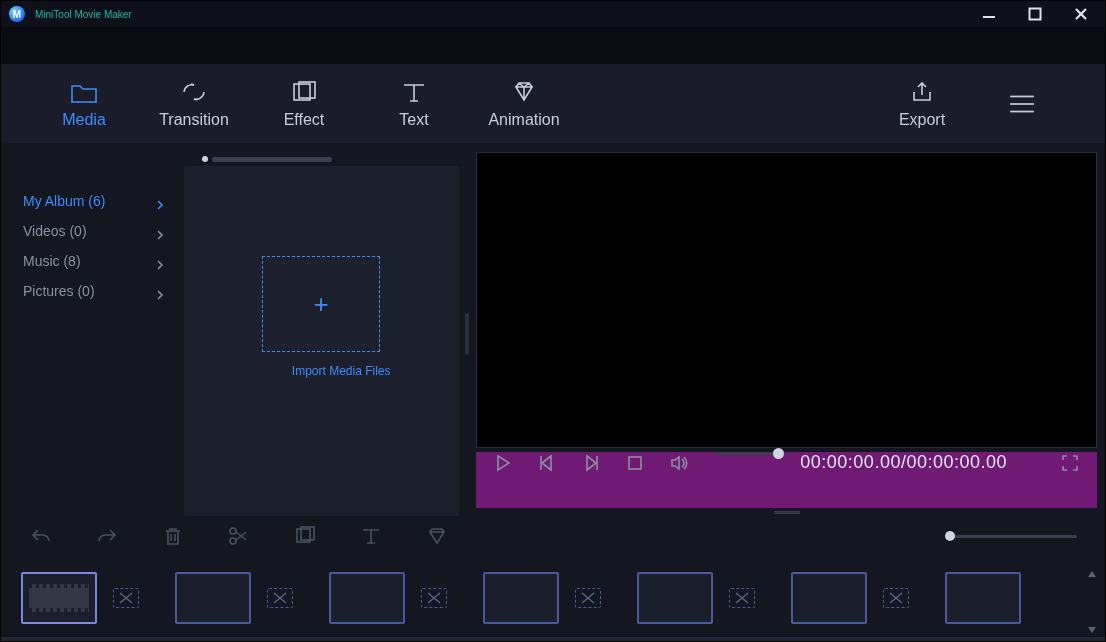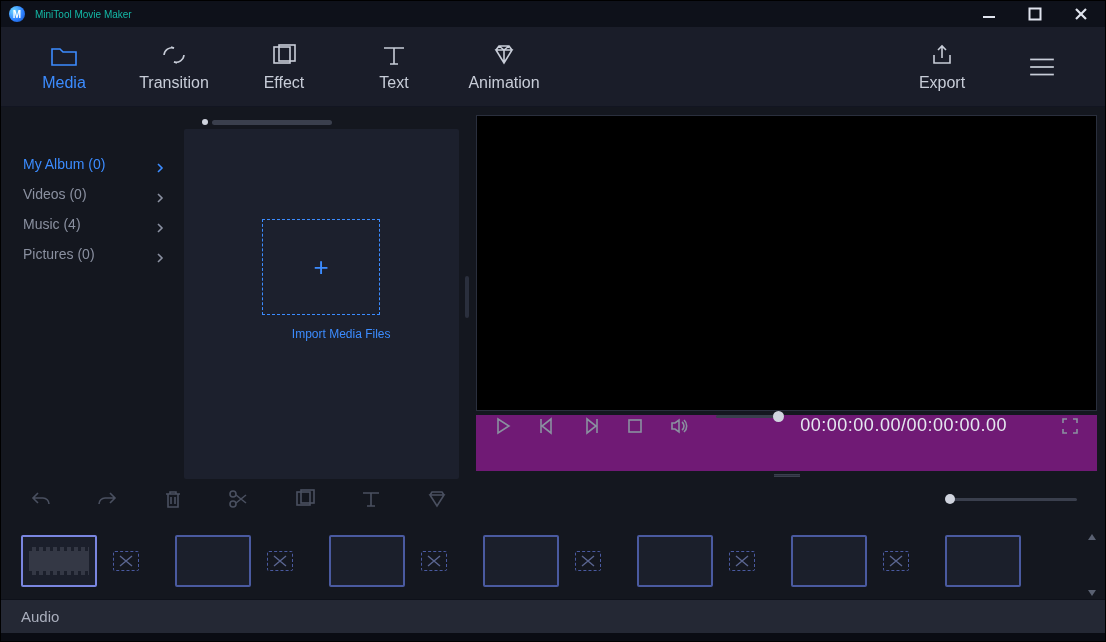--- a/index.html
+++ b/index.html
@@ -46,22 +46,23 @@
   .title-label{font-size:10px;color:#14b8a6;}
   .win-controls{margin-left:auto;display:flex;gap:30px;align-items:center;padding-right:8px;}
   .win-btn{width:16px;height:16px;display:flex;align-items:center;justify-content:center;color:#e0e4ee;}
   .win-btn svg{width:14px;height:14px;}
 
   
   .ribbon{
     height:80px;
     background:var(--ribbon);
     display:flex;align-items:center;
-    padding:0 8px;
+    padding:0 28px;
     border-bottom:1px solid #121521;
+    margin-top:37px;
   }
   .tab{
     display:flex;flex-direction:column;align-items:center;justify-content:center;
     gap:6px;
     color:var(--text);
     min-width:110px;
     padding:6px 10px;
     cursor:pointer;
   }
   .tab.active{color:var(--accent2);}
@@ -318,33 +319,33 @@
           <line x1="2" y1="18" x2="24" y2="18"></line>
         </svg>
     </span>
   </div>
 </div>
 
 <div class="middle">
 
   <div class="sidebar">
     <div class="side-item active">
-      <span>My Album (0)</span>
+      <span>My Album (6)</span>
       <span class="chev"><svg viewBox="0 0 8 10">
             <path d="M2 1 l4 4 l-4 4"></path>
           </svg></span>
     </div>
     <div class="side-item">
       <span>Videos (0)</span>
       <span class="chev"><svg viewBox="0 0 8 10">
             <path d="M2 1 l4 4 l-4 4"></path>
           </svg></span>
     </div>
     <div class="side-item">
-      <span>Music (4)</span>
+      <span>Music (8)</span>
       <span class="chev"><svg viewBox="0 0 8 10">
             <path d="M2 1 l4 4 l-4 4"></path>
           </svg></span>
     </div>
     <div class="side-item">
       <span>Pictures (0)</span>
       <span class="chev"><svg viewBox="0 0 8 10">
             <path d="M2 1 l4 4 l-4 4"></path>
           </svg></span>
     </div>

